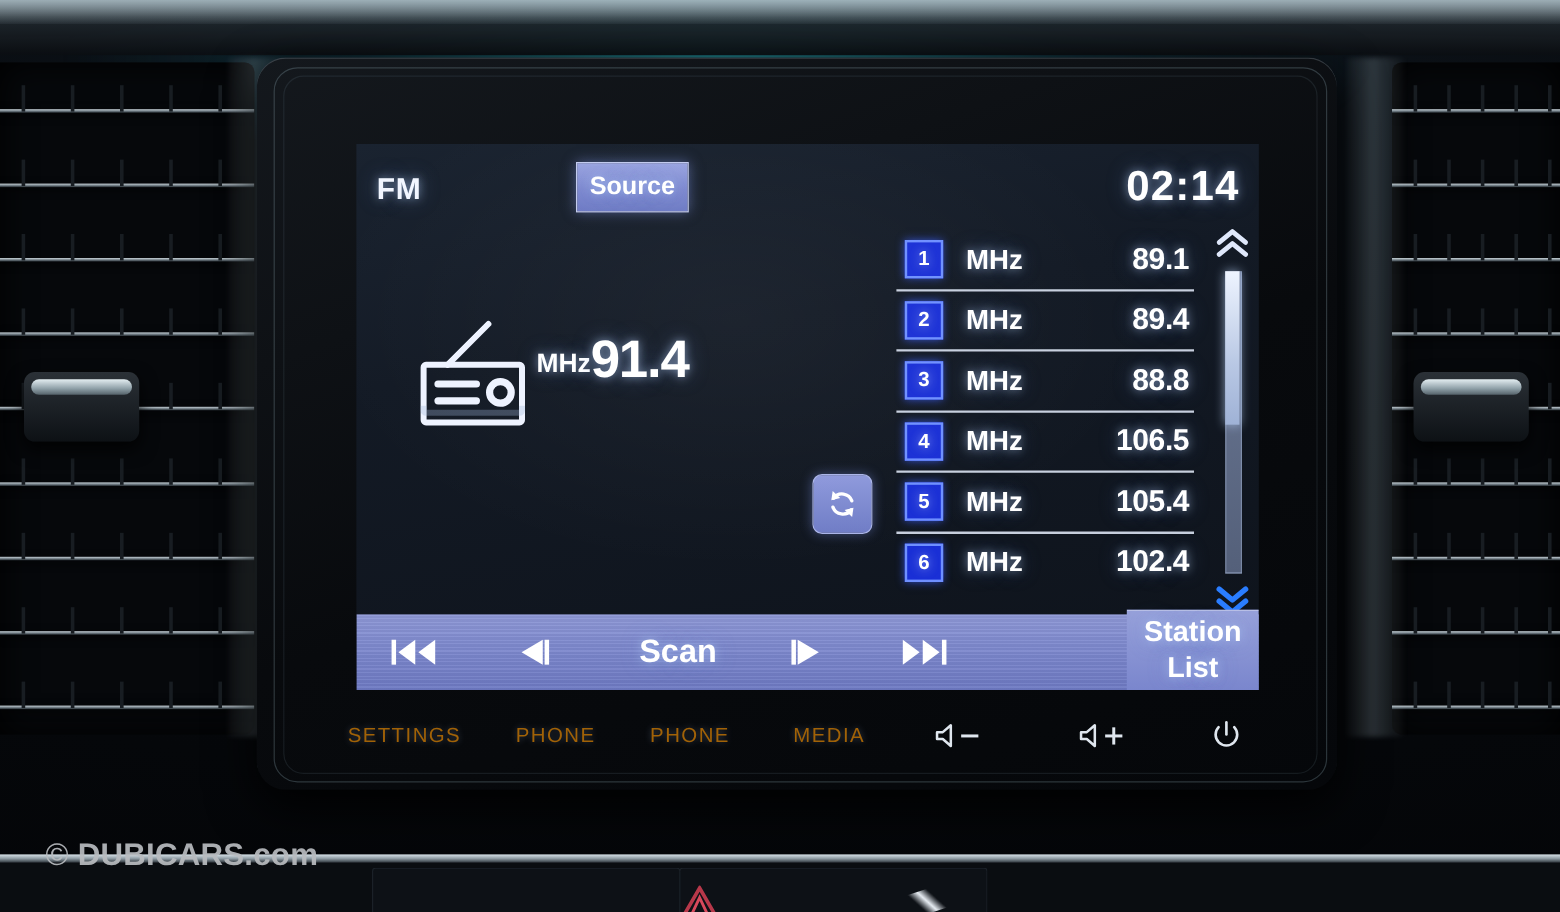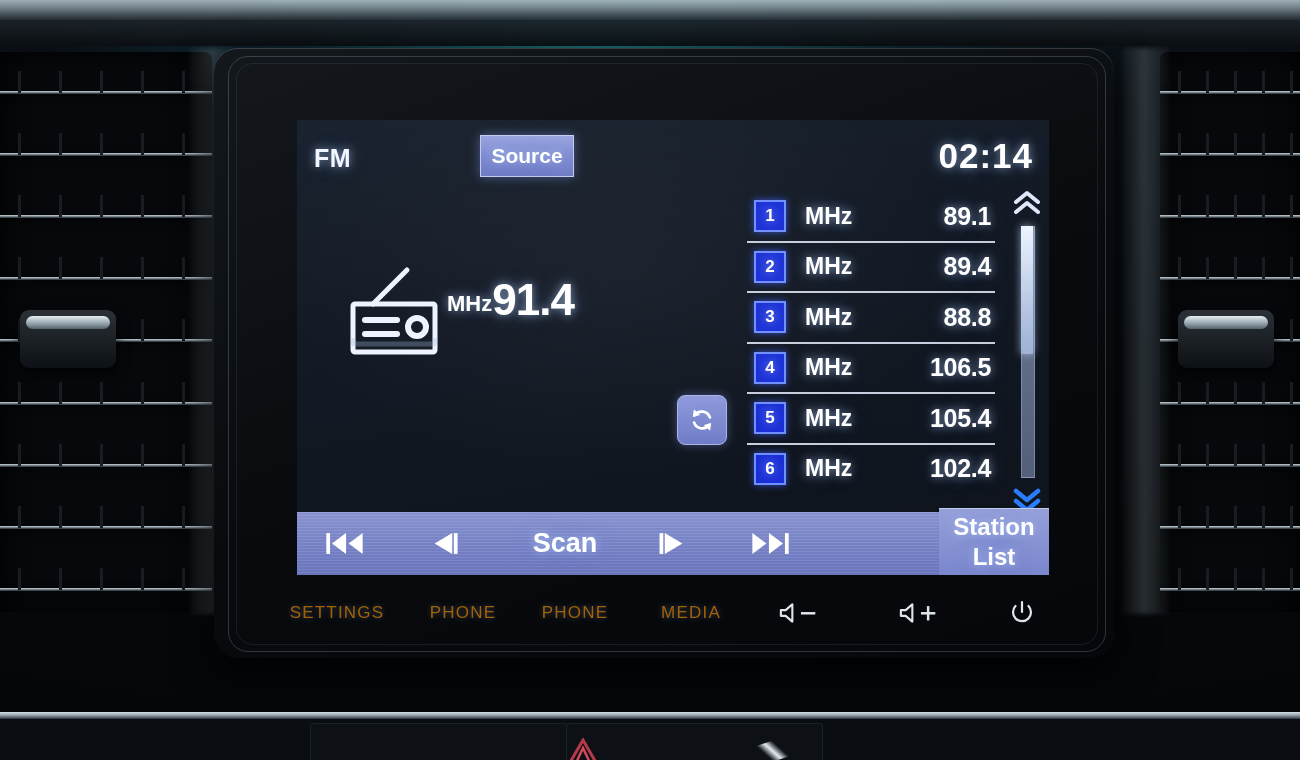--- a/index.html
+++ b/index.html
@@ -461,14 +461,18 @@
   <div class="lowbox" style="left:310px;width:255px"></div>
   <div class="lowbox" style="left:566px;width:255px"></div>
   <div class="hazard">
     <svg viewBox="0 0 34 30" width="34" height="30">
       <polygon points="17,2 32,28 2,28" fill="none" stroke="#b7384a" stroke-width="3"></polygon>
       <polygon points="17,10 25,27 9,27" fill="none" stroke="#d8495c" stroke-width="2.4"></polygon>
     </svg>
   </div>
   <div class="swoosh"></div>
 
+  <div class="watermark">
+    <span class="c">©</span>
+    <span>DUBICARS.com</span>
+  </div>
 
 </div>
 
 </body></html>

